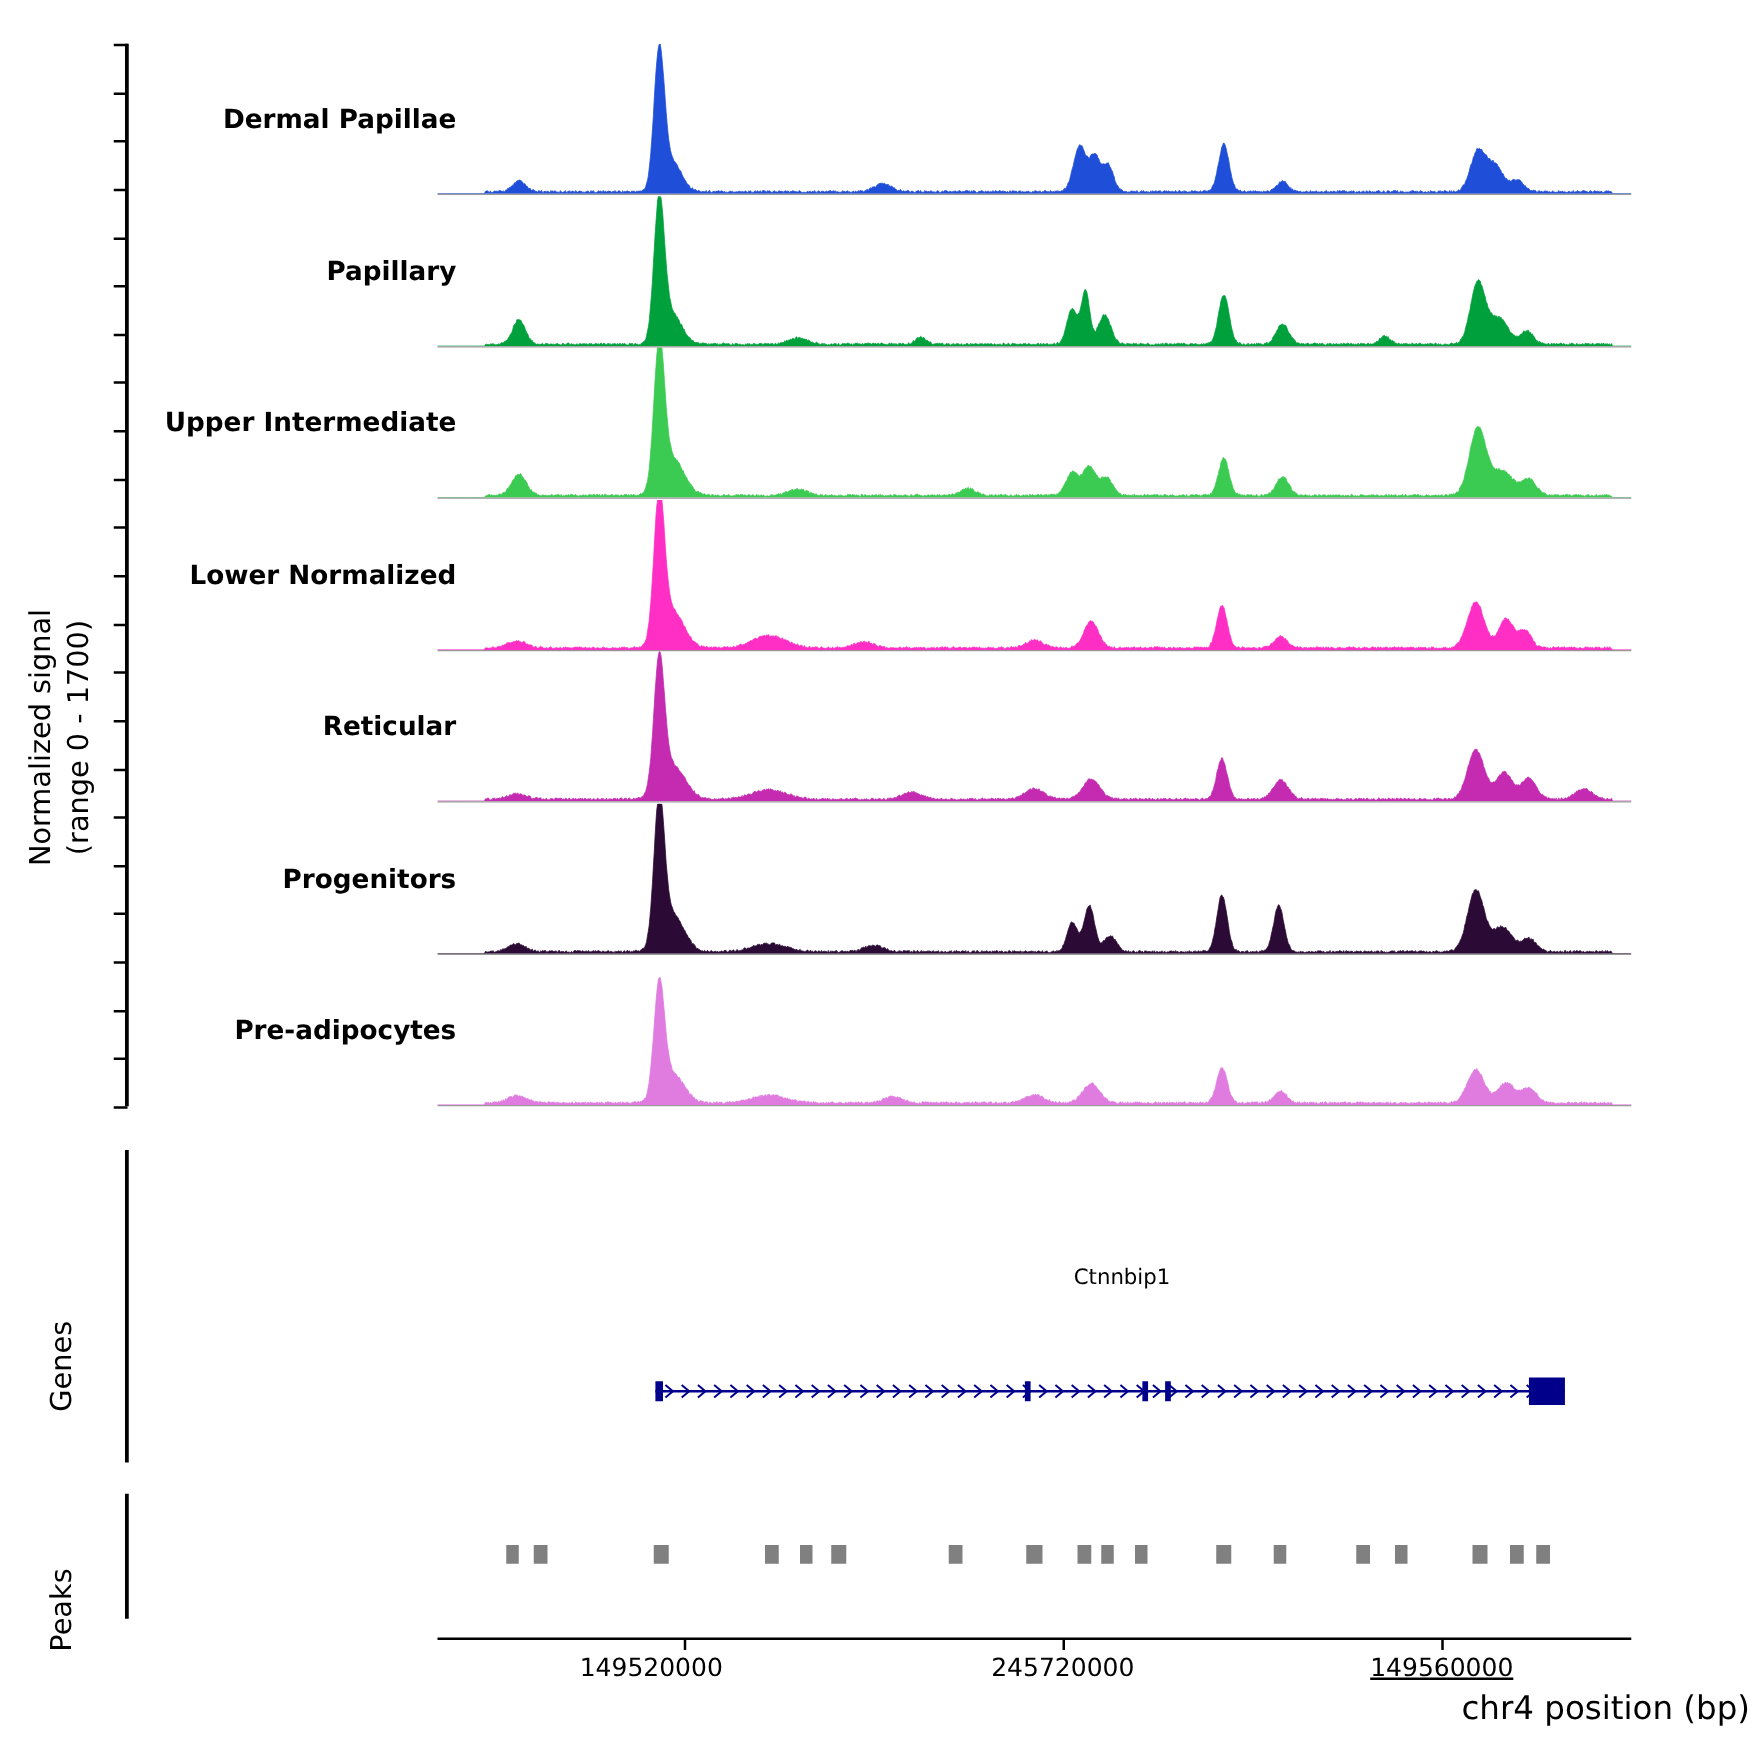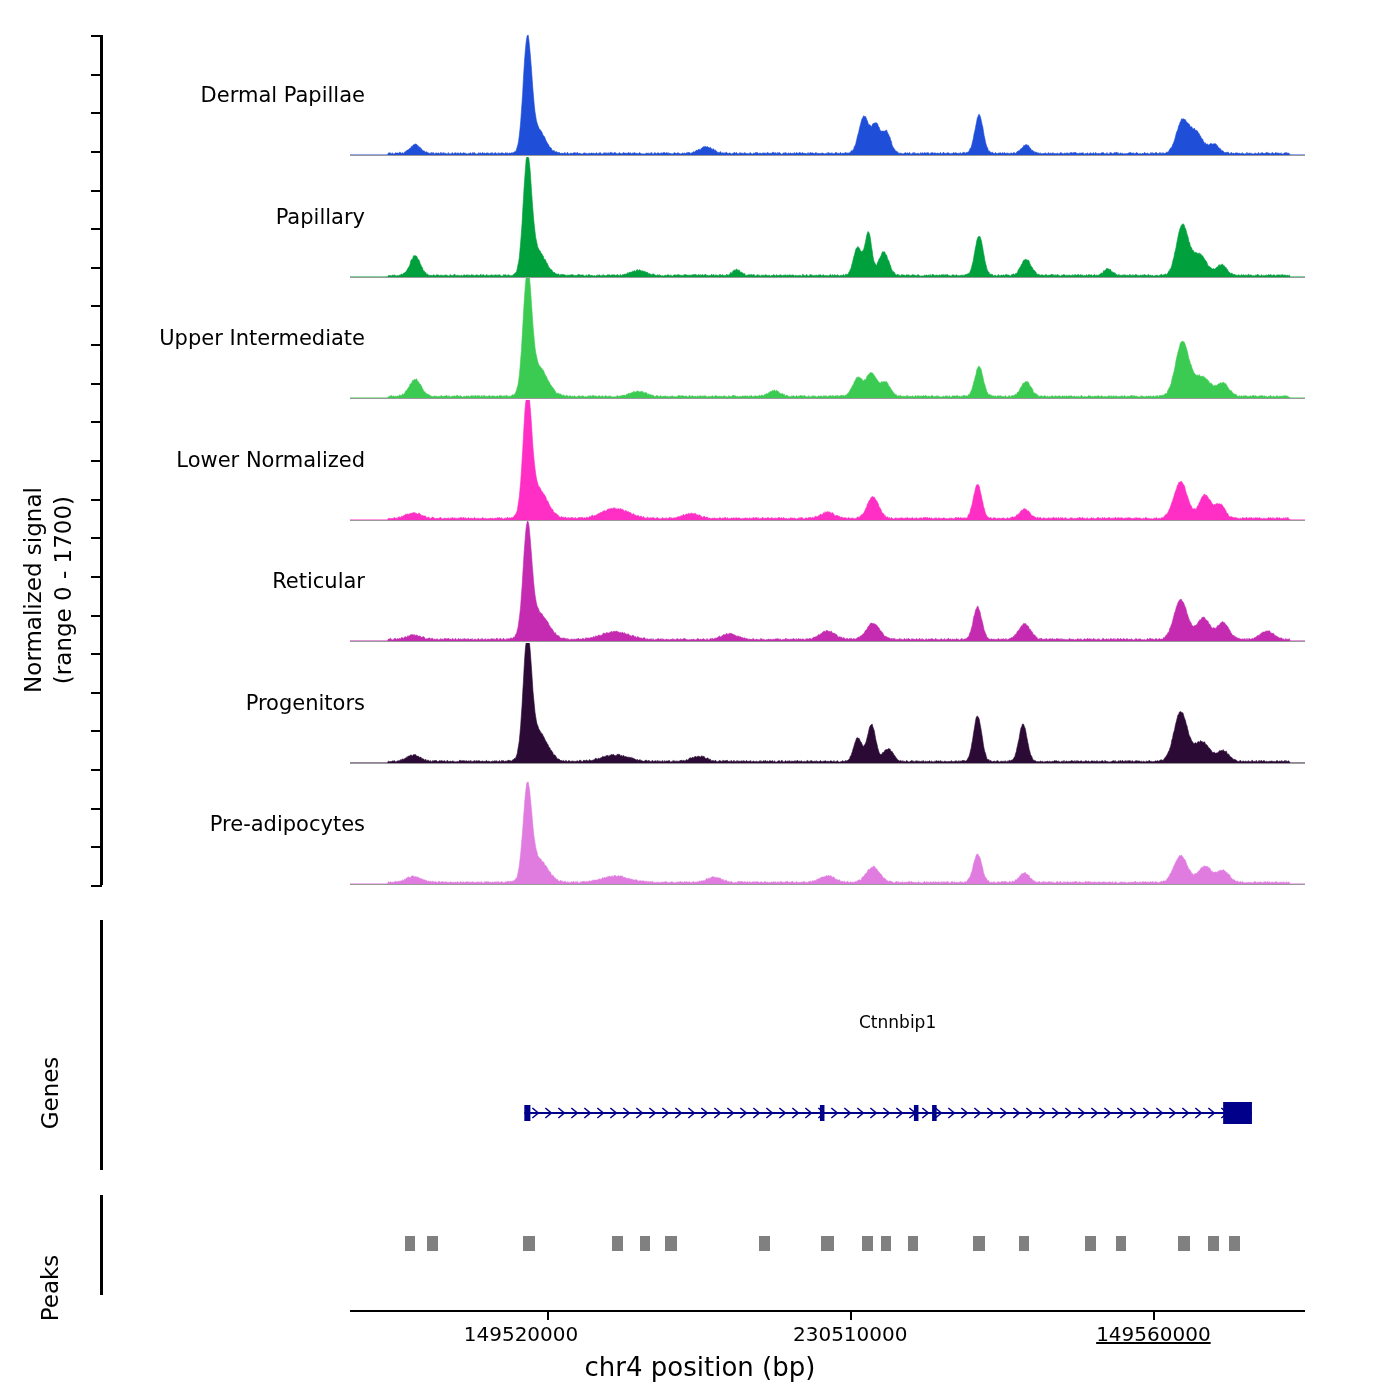--- a/index.html
+++ b/index.html
@@ -88,20 +88,21 @@
     left: 350px;
     width: 955px;
   }
   .track-label {
     position: absolute;
     right: 1035px;
     white-space: nowrap;
     font-size: 21px;
     color: #000000;
     text-align: left;
+    font-weight: bold;
   }
   .track svg {
     display: block;
   }
   .baseline {
     position: absolute;
     left: 350px;
     width: 955px;
     height: 1px;
     background: #999999;
@@ -141,21 +142,21 @@
     top: 1322px;
     font-size: 20px;
     transform: translateX(-50%);
     white-space: nowrap;
   }
   .xlabel {
     position: absolute;
     top: 1352px;
     left: 0;
     width: 1400px;
-    text-align: center;
+    text-align: right;
     font-size: 26px;
   }
 </style>
 </head>
 <body>
 
 <div id="root">
 
   <div class="ylabel-signal">
     <span class="rot">
@@ -339,19 +340,19 @@
       <div class="peak" style="left: 1177.67px; width: 12.127px;"></div>
       <div class="peak" style="left: 1207.98px; width: 10.6111px;"></div>
       <div class="peak" style="left: 1229.21px; width: 10.6111px;"></div>
     </div>
 
   <div class="xaxis-line"></div>
   <div id="xticks">
       <div class="xtick" style="left: 547.063px;"></div>
       <div class="xticklabel" style="left: 521px;">149520000</div>
       <div class="xtick" style="left: 850.238px;"></div>
-      <div class="xticklabel" style="left: 850.238px;">230510000</div>
+      <div class="xticklabel" style="left: 850.238px;">245720000</div>
       <div class="xtick" style="left: 1153.41px;"></div>
       <div class="xticklabel" style="left: 1153.41px; text-decoration: underline;">149560000</div>
     </div>
   <div class="xlabel">chr4 position (bp)</div>
 
 </div>
 
 </body></html>

